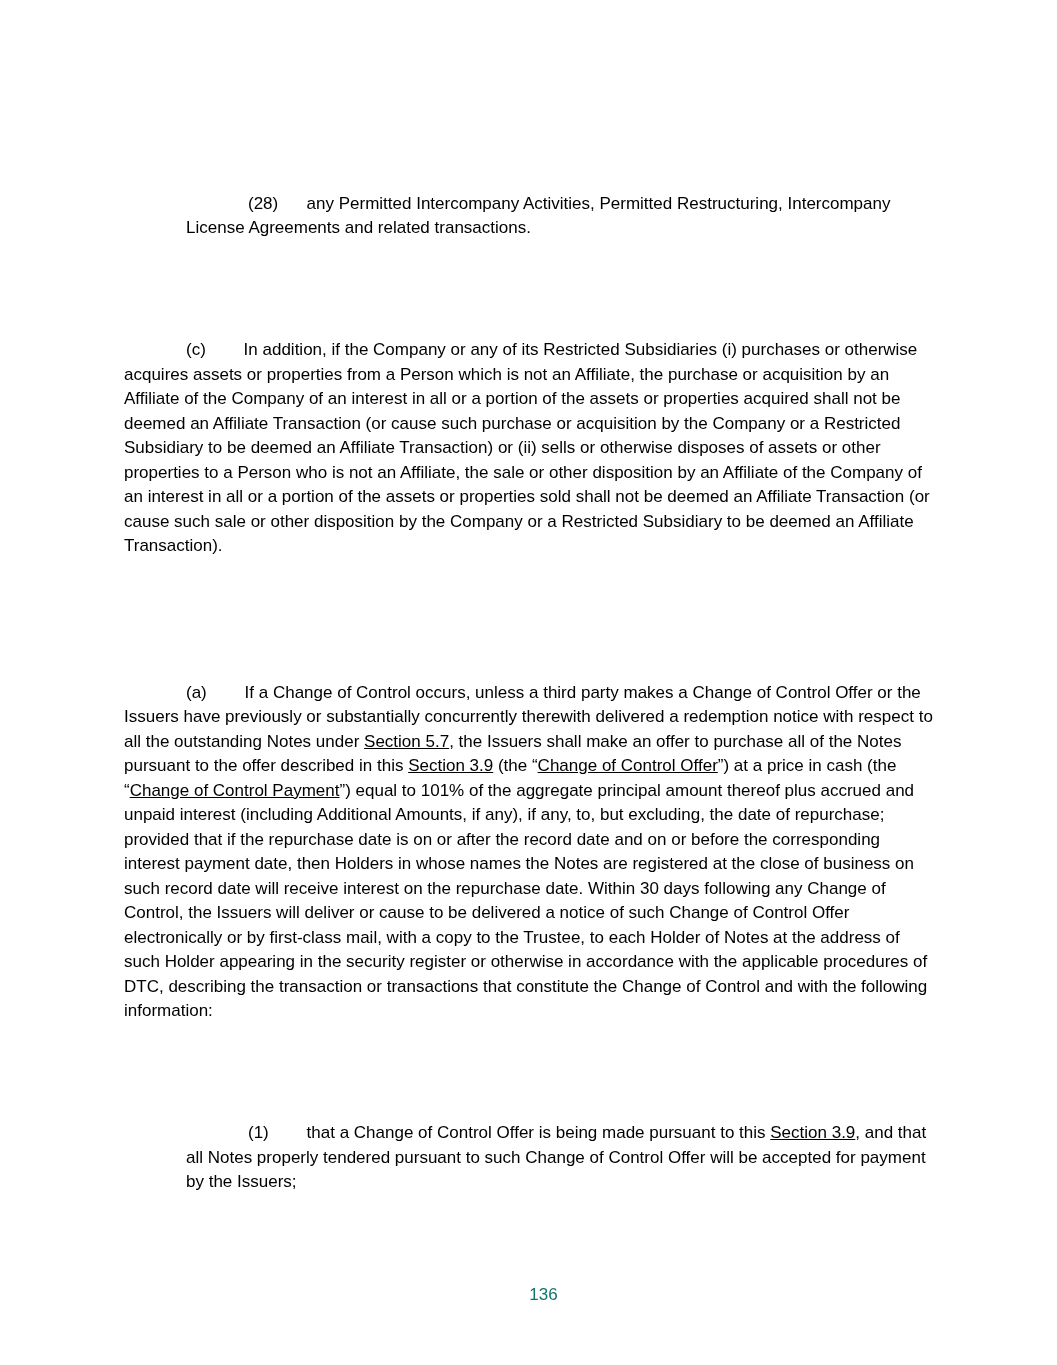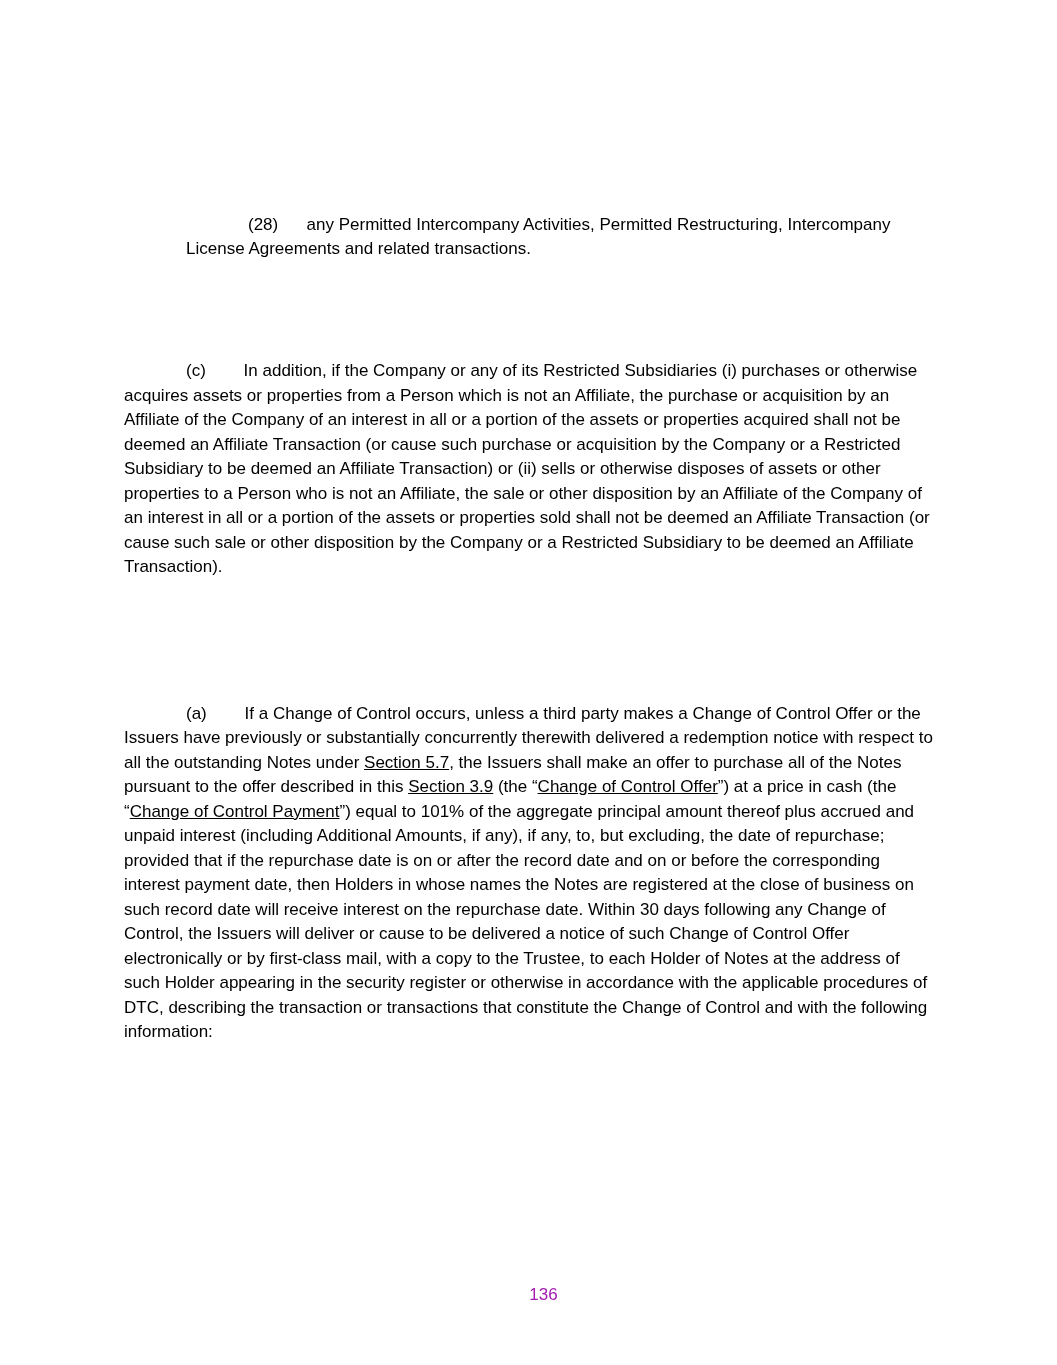--- a/index.html
+++ b/index.html
@@ -26,54 +26,54 @@
     right: 124px;
     white-space: pre-wrap;
   }
   p.para {
     margin: 0 0 24px 0;
     text-indent: 62px;
     text-align: left;
   }
   p.para.indented {
     margin-left: 62px;
-    margin-top: 21px;
   }
   p.heading {
     margin: 28px 0 24px 0;
     text-indent: 62px;
   }
   .u {
     text-decoration: underline;
   }
   .footer {
     position: absolute;
     bottom: 58px;
     left: 0;
     right: 2px;
     text-align: center;
     font-family: "Liberation Sans", sans-serif;
     font-size: 17px;
-    color: #a21caf;
+    color: #0f766e;
     margin-left: 32px;
   }
 </style>
 </head>
 <body>
 
 <div class="page">
   <div class="content">
 
     <p class="para indented"><span>(28)      any Permitted Intercompany Activities, Permitted Restructuring, Intercompany License Agreements and related transactions.</span></p>
 
     <p class="para"><span>(c)        In addition, if the Company or any of its Restricted Subsidiaries (i) purchases or otherwise acquires assets or properties from a Person which is not an Affiliate, the purchase or acquisition by an Affiliate of the Company of an interest in all or a portion of the assets or properties acquired shall not be deemed an Affiliate Transaction (or cause such purchase or acquisition by the Company or a Restricted Subsidiary to be deemed an Affiliate Transaction) or (ii) sells or otherwise disposes of assets or other properties to a Person who is not an Affiliate, the sale or other disposition by an Affiliate of the Company of an interest in all or a portion of the assets or properties sold shall not be deemed an Affiliate Transaction (or cause such sale or other disposition by the Company or a Restricted Subsidiary to be deemed an Affiliate Transaction).</span></p>
 
 
     <p class="para"><span>(a)        If a Change of Control occurs, unless a third party makes a Change of Control Offer or the Issuers have previously or substantially concurrently therewith delivered a redemption notice with respect to all the outstanding Notes under </span><span class="u">Section 5.7</span><span>, the Issuers shall make an offer to purchase all of the Notes pursuant to the offer described in this </span><span class="u">Section 3.9</span><span> (the “</span><span class="u">Change of Control Offer</span><span>”) at a price in cash (the “</span><span class="u">Change of Control Payment</span><span>”) equal to 101% of the aggregate principal amount thereof plus accrued and unpaid interest (including Additional Amounts, if any), if any, to, but excluding, the date of repurchase; provided that if the repurchase date is on or after the record date and on or before the corresponding interest payment date, then Holders in whose names the Notes are registered at the close of business on such record date will receive interest on the repurchase date. Within 30 days following any Change of Control, the Issuers will deliver or cause to be delivered a notice of such Change of Control Offer electronically or by first-class mail, with a copy to the Trustee, to each Holder of Notes at the address of such Holder appearing in the security register or otherwise in accordance with the applicable procedures of DTC, describing the transaction or transactions that constitute the Change of Control and with the following information:</span></p>
 
+    <p class="para indented"><span>(1)        that a Change of Control Offer is being made pursuant to this </span><span class="u">Section 3.9</span><span>, and that all Notes properly tendered pursuant to such Change of Control Offer will be accepted for payment by the Issuers;</span></p>
 
     
 
     
 
     
 
   </div>
 
   <div class="footer">136</div>

